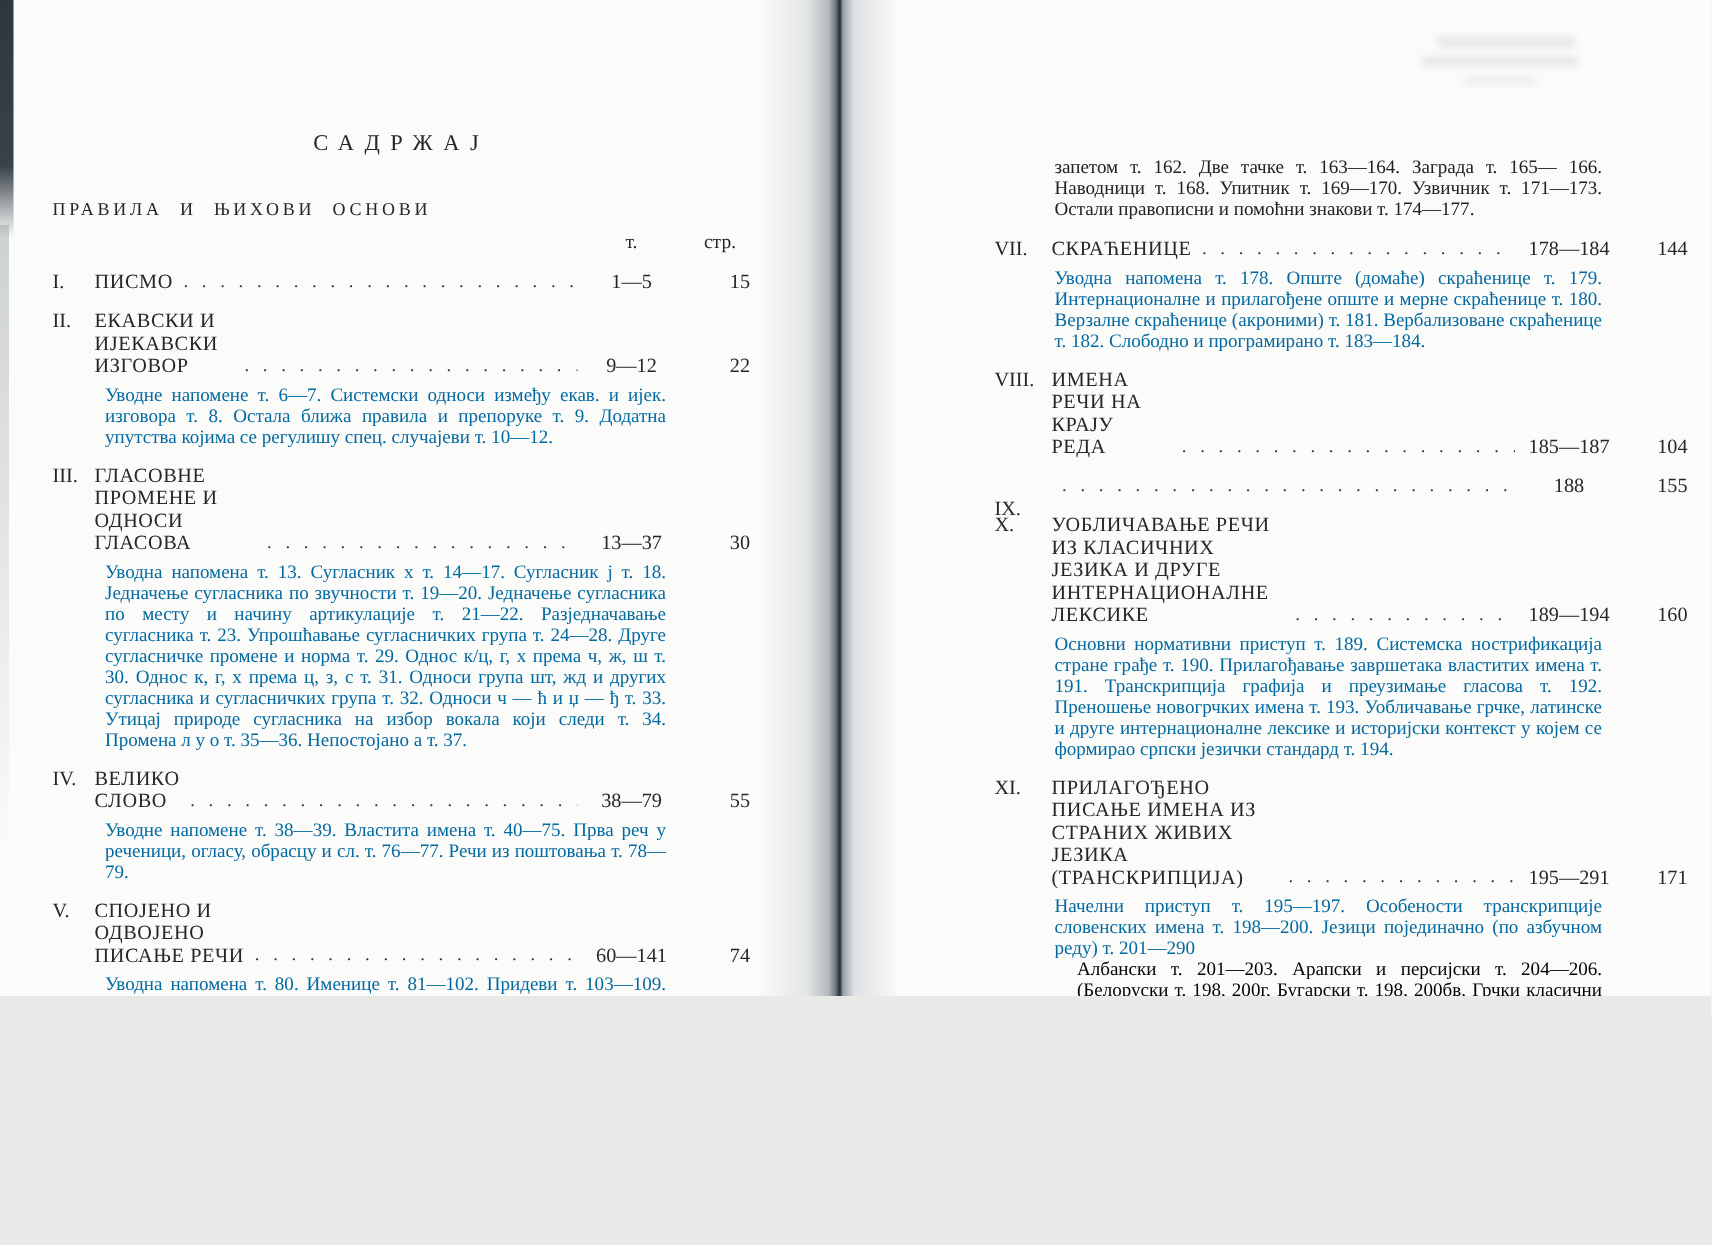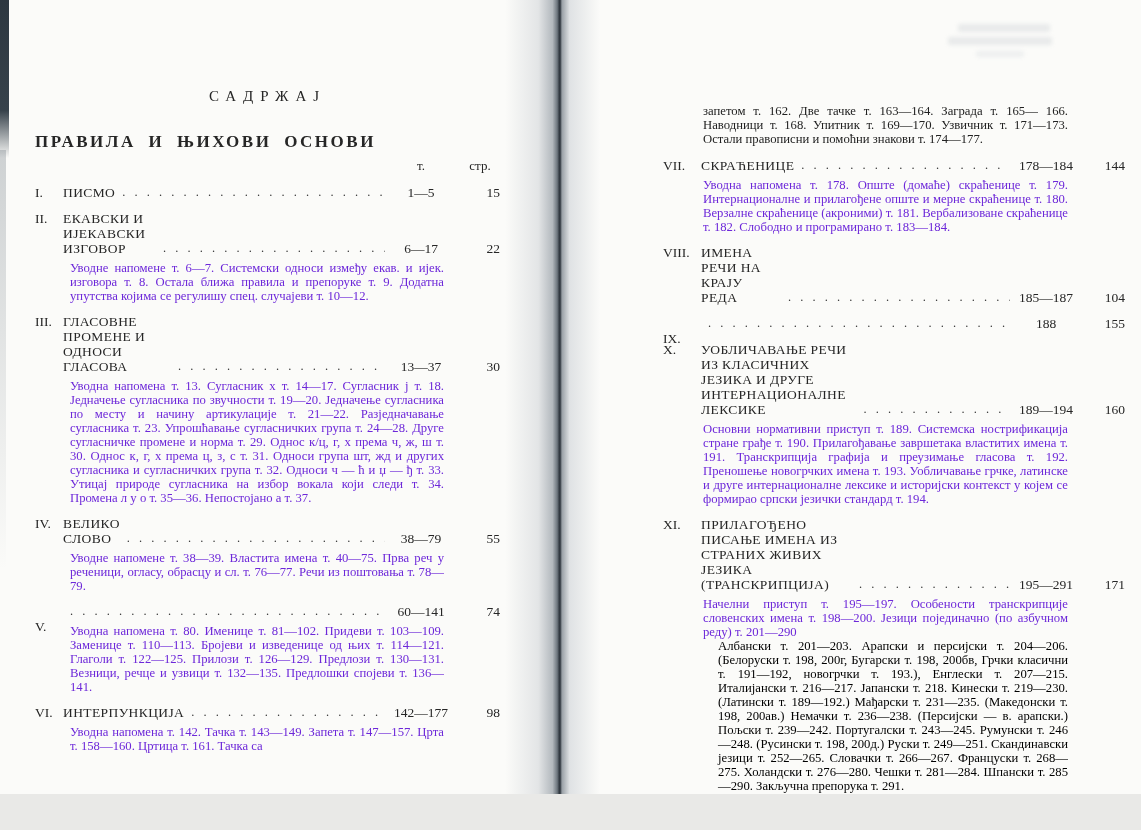--- a/index.html
+++ b/index.html
@@ -1,18 +1,18 @@
 <!DOCTYPE html>
 <html><head>
 <meta charset="utf-8">
 <style>
   html,body { margin:0; padding:0; }
   body { font-family:"Liberation Serif","DejaVu Serif",serif; background:#e9e9e7; }
   .scan {
-    position:relative; width:1141px; height:794px; overflow:hidden;
+    position:relative; width:1141px; height:664px; overflow:hidden;
     background:#fbfbf9; color:#262626;
   }
   
   .gutter {
     position:absolute; top:0; bottom:0; left:505px; width:95px;
     background:linear-gradient(to right,
       rgba(251,251,249,0) 0%,
       #e3e5e6 35%,
       #b3b9be 50%,
       #6d767e 55%,
@@ -40,21 +40,21 @@
   .page { position:absolute; top:0; }
   .page-inner { position:relative; }
   .left-page  { left:35px;  top:88px; width:465px; }
   .right-page { left:663px; top:88px; width:462px; }
 
   .book-title {
     text-align:center; font-size:15px; letter-spacing:7px;
     margin:0 0 27px 0; font-weight:400;
   }
   .part-heading {
-    font-size:17px; font-weight:700; letter-spacing:2.5px; word-spacing:6px;
+    font-size:12px; font-weight:400; letter-spacing:2.5px; word-spacing:6px;
     margin:0 0 6px 0;
   }
   .colhead-row {
     display:flex; justify-content:flex-end; font-size:13px; margin-bottom:3px;
   }
   .colhead-t { width:58px; text-align:center; flex:none; }
   .colhead-p { width:40px; text-align:center; flex:none; margin-left:10px; }
 
   .entry { margin-top:11px; }
   .row { display:flex; align-items:flex-end; font-size:13.5px; line-height:15px; }
@@ -62,21 +62,21 @@
   .right-page .ttl { padding-left:38px; max-width:345px; }
   .num { position:absolute; left:0; top:0; letter-spacing:0; }
   .leader { flex:1 1 auto; overflow:hidden; white-space:nowrap; margin:0 7px; min-width:8px; letter-spacing:3px; color:#3a3a3a; font-size:12.5px; }
   .leader::after { content:". . . . . . . . . . . . . . . . . . . . . . . . . . . . . . . . . . . . . . . . . . . . . ."; }
   .col-t { width:58px; text-align:center; flex:none; white-space:nowrap; }
   .col-p { width:40px; text-align:right; flex:none; margin-left:10px; white-space:nowrap; }
   .col-sp { width:88px; flex:none; }
 
   .desc {
     font-size:12.7px; line-height:14px; text-align:justify;
-    margin:5px 0 0 35px; width:374px; color:#6d28d9;
+    margin:5px 0 0 35px; width:374px; color:#0369a1;
   }
   .right-page .desc { margin-left:40px; width:365px; }
   .right-page .cont { margin:16px 0 0 40px; width:365px; font-size:12.7px; line-height:14.2px; text-align:justify; color:#212121; }
   .sub-desc {
     font-size:12.7px; line-height:14px; text-align:justify;
     margin:0 0 0 55px; width:350px; color:#000000;
   }
   .dict-row { margin-top:21px; font-weight:700; }
   .dict-row .ttl { padding-left:0; letter-spacing:3.5px; word-spacing:5px; font-size:14px; }
 </style>
@@ -109,21 +109,21 @@
           <span class="leader"></span>
           <span class="col-t">1—5</span>
           <span class="col-p">15</span>
         </div>
       </div>
 
       <div class="entry">
         <div class="row">
           <span class="ttl"><span class="num">II.</span><span>ЕКАВСКИ И ИЈЕКАВСКИ ИЗГОВОР</span></span>
           <span class="leader"></span>
-          <span class="col-t">6—17</span>
+          <span class="col-t">9—12</span>
           <span class="col-p">22</span>
         </div>
         <p class="desc">Уводне напомене т. 6—7. Системски односи између екав. и ијек. изговора т. 8. Остала ближа правила и препоруке т. 9. Додатна упутства којима се регулишу спец. случајеви т. 10—12.</p>
       </div>
 
       <div class="entry">
         <div class="row">
           <span class="ttl"><span class="num">III.</span><span>ГЛАСОВНЕ ПРОМЕНЕ И ОДНОСИ ГЛАСОВА</span></span>
           <span class="leader"></span>
           <span class="col-t">13—37</span>
@@ -137,21 +137,21 @@
           <span class="ttl"><span class="num">IV.</span><span>ВЕЛИКО СЛОВО</span></span>
           <span class="leader"></span>
           <span class="col-t">38—79</span>
           <span class="col-p">55</span>
         </div>
         <p class="desc">Уводне напомене т. 38—39. Властита имена т. 40—75. Прва реч у реченици, огласу, обрасцу и сл. т. 76—77. Речи из поштовања т. 78—79.</p>
       </div>
 
       <div class="entry">
         <div class="row">
-          <span class="ttl"><span class="num">V.</span></span>
+          <span class="ttl"><span class="num">V.</span><span>СПОЈЕНО И ОДВОЈЕНО ПИСАЊЕ РЕЧИ</span></span>
           <span class="leader"></span>
           <span class="col-t">60—141</span>
           <span class="col-p">74</span>
         </div>
         <p class="desc">Уводна напомена т. 80. Именице т. 81—102. Придеви т. 103—109. Заменице т. 110—113. Бројеви и изведенице од њих т. 114—121. Глаголи т. 122—125. Прилози т. 126—129. Предлози т. 130—131. Везници, речце и узвици т. 132—135. Предлошки спојеви т. 136—141.</p>
       </div>
 
       <div class="entry">
         <div class="row">
           <span class="ttl"><span class="num">VI.</span><span>ИНТЕРПУНКЦИЈА</span></span>

